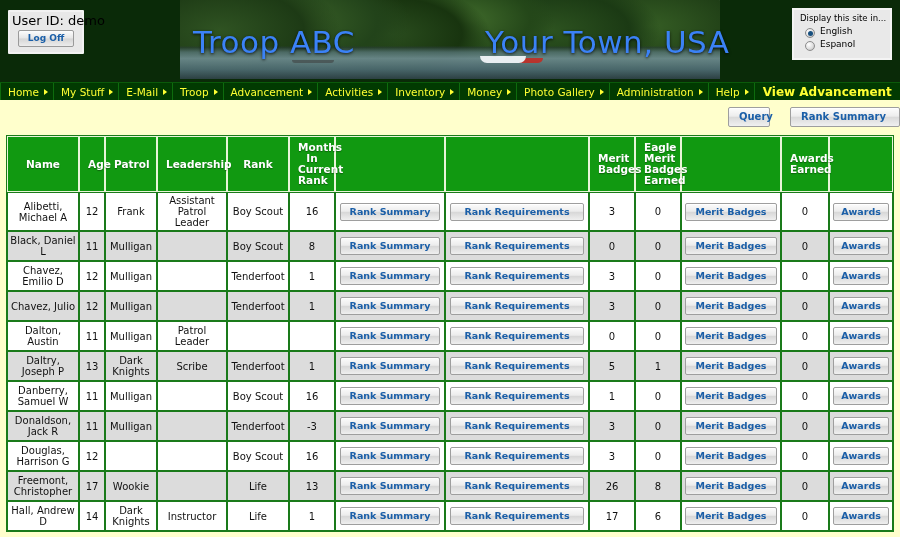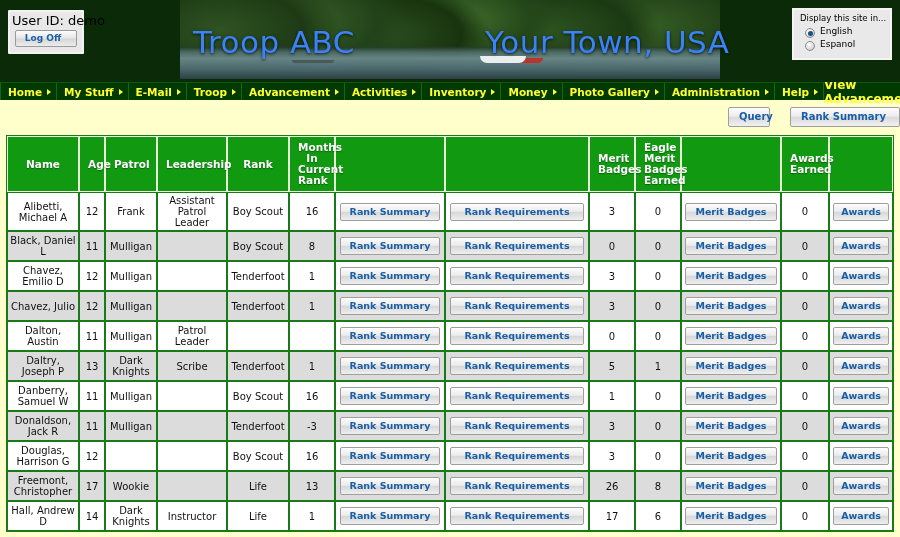--- a/index.html
+++ b/index.html
@@ -76,21 +76,21 @@
   }
   .userbox .uid {
     font-size: 13px;
     color: #000;
     white-space: nowrap;
     line-height: 11px;
   }
   .logoff-btn {
     margin-top: 3px;
     display: inline-block;
-    padding: 2px 15px 3px 9px;
+    padding: 2px 9px 3px 9px;
     font-size: 9px;
     font-weight: bold;
     color: #1b5fa8;
     background: linear-gradient(to bottom, #fdfdfd 0%, #e6e6e6 48%, #d5d5d5 52%, #ececec 100%);
     border: 1px solid #9a9a9a;
     border-radius: 2px;
     cursor: pointer;
   }
 
   
@@ -124,21 +124,21 @@
   .navbar {
     width: 900px; height: 18px;
     background: #013a01;
     display: flex;
     align-items: stretch;
     border-top: 1px solid #0a5a0a;
   }
   .nav-item {
     display: flex; align-items: center;
     padding: 0 5px 0 7px;
-    font-size: 10.5px; font-weight: bold;
+    font-size: 10.5px; font-weight: normal;
     color: #ffff33;
     border-right: 1px solid #0e6b0e;
     white-space: nowrap;
     cursor: pointer;
     background: #013a01;
   }
   .nav-item:first-child { border-left: 1px solid #0e6b0e; }
   .nav-arrow {
     margin-left: 5px;
     width: 0; height: 0;

